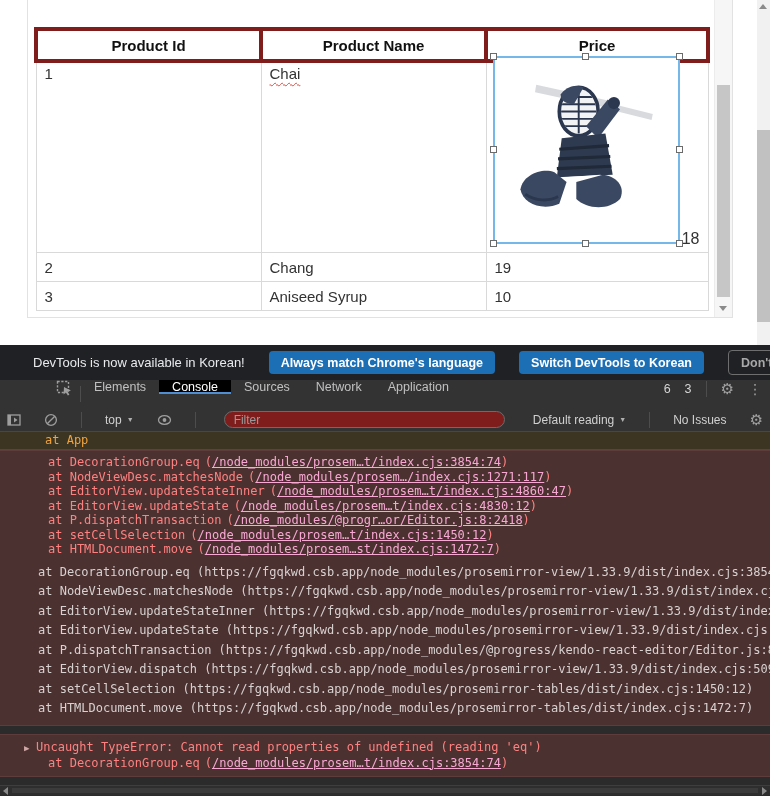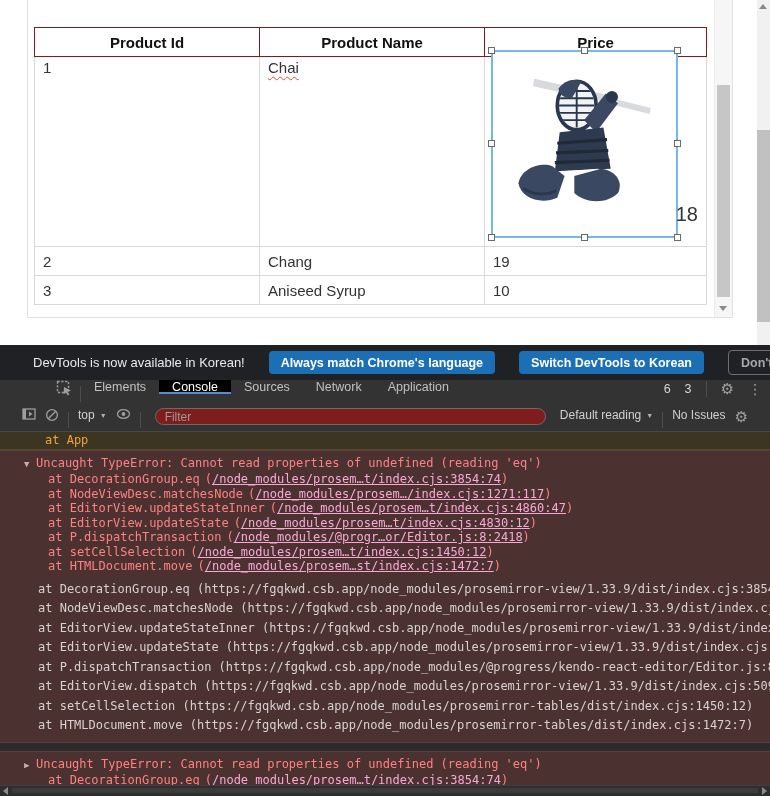--- a/index.html
+++ b/index.html
@@ -5,39 +5,39 @@
   html,body{margin:0;padding:0;}
   body{width:770px;height:796px;overflow:hidden;position:relative;background:#fff;
        font-family:"Liberation Sans",sans-serif;}
 
   
   .web-area{position:relative;width:770px;height:345px;background:#fff;overflow:hidden;}
   .editor-frame{position:absolute;left:27px;top:-4px;width:706px;height:322px;
                 background:#fff;border:1px solid #e2e2e2;box-sizing:border-box;}
   .doc-table{position:absolute;left:6px;top:30px;width:672px;border-collapse:collapse;
              table-layout:fixed;font-size:15px;color:#333;}
-  .doc-table th{border:1px solid #7f1d1d;height:26px;text-align:center;font-weight:bold;
+  .doc-table th{border:4px solid #7f1d1d;height:26px;text-align:center;font-weight:bold;
                 font-size:15px;color:#111;background:#fff;}
   .doc-table td{border:1px solid #d9d9d9;padding:2px 8px;vertical-align:middle;}
   .row-tall td{vertical-align:top;height:185px;}
   .row-short td{height:24px;}
   .cell-num{text-align:left;}
   .cell-price{}
   .misspelled{text-decoration-line:underline;text-decoration-style:wavy;
               text-decoration-color:#e04a3f;text-decoration-thickness:1px;text-underline-offset:3px;}
 
   .price-cell{position:relative;}
   .img-selection{position:absolute;left:6px;top:-7px;width:187px;height:188px;
                  border:2px solid #74b7e8;box-sizing:border-box;background:#fff;}
   .handle{position:absolute;width:7px;height:7px;background:#fff;border:1px solid #6b6b6b;box-sizing:border-box;}
   .h-nw{left:-5px;top:-5px;} .h-n{left:calc(50% - 4px);top:-5px;} .h-ne{right:-5px;top:-5px;}
   .h-w{left:-5px;top:calc(50% - 4px);} .h-e{right:-5px;top:calc(50% - 4px);}
   .h-sw{left:-5px;bottom:-5px;} .h-s{left:calc(50% - 4px);bottom:-5px;} .h-se{right:-5px;bottom:-5px;}
   .kendo-svg{position:absolute;left:6px;top:4px;width:170px;height:172px;}
-  .price-val-1{position:absolute;right:8px;bottom:20px;font-size:20px;color:#333;}
+  .price-val-1{position:absolute;right:8px;bottom:4px;font-size:16px;color:#333;}
 
   
   .editor-scrollbar{position:absolute;right:0;top:0;width:17px;height:100%;
                     background:#f6f6f6;border-left:1px solid #ececec;}
   .editor-scroll-thumb{position:absolute;left:2px;top:88px;width:13px;height:212px;background:#c6c6c6;}
   .tri-down{width:0;height:0;border-left:4px solid transparent;border-right:4px solid transparent;
             border-top:5px solid #8a8a8a;position:absolute;bottom:6px;left:4px;}
   
   .win-scrollbar{position:absolute;right:0;top:0;width:13px;height:345px;background:#f1f1f1;}
   .win-scroll-thumb{position:absolute;left:0;top:130px;width:13px;height:192px;background:#c1c1c1;}
@@ -59,21 +59,21 @@
   .inspect-btn{width:32px;}
   .vdiv{width:1px;height:16px;background:#4d4d4d;align-self:center;}
   .tab{padding:0 13px;display:flex;align-items:center;color:#c0c0c0;font-size:12.5px;white-space:nowrap;}
   .tab.active{background:#000;color:#fff;box-shadow:inset 0 -2px 0 #4e8ed2;}
   .tab-right{margin-left:auto;display:flex;align-items:center;gap:14px;padding-right:8px;}
   .count{color:#d5d5d5;font-size:12.5px;}
   .gear{color:#a0a0a0;font-size:15px;}
   .kebab{color:#a0a0a0;font-size:14px;letter-spacing:0;}
 
   .console-toolbar{height:24px;background:#333;border-bottom:1px solid #474747;
-                   display:flex;align-items:flex-start;gap:9px;padding:0 22px;box-sizing:border-box;}
+                   display:flex;align-items:center;gap:23px;padding:0 7px;box-sizing:border-box;}
   .tool-label{color:#d0d0d0;font-size:12px;display:flex;align-items:center;gap:5px;white-space:nowrap;}
   .caret{font-size:7px;color:#b0b0b0;}
   .filter-input{flex:1;height:15px;background:#7f1d1d;border:1px solid #6b6b6b;border-radius:9px;
                 color:#ccc;font-size:12px;padding:0 9px;outline:none;margin:0 5px;
                 font-family:"Liberation Sans",sans-serif;}
   .filter-input::placeholder{color:#9a9a9a;}
 
   .console-log{position:relative;height:363px;overflow:hidden;background:#2b2b2b;
                font-family:"DejaVu Sans Mono","Liberation Mono",monospace;font-size:12px;}
   .warn-row{background:#3c3522;color:#f2a33c;height:15px;line-height:15px;padding:1px 0 1px 45px;
@@ -257,23 +257,20 @@
     </div>
     <div class="vdiv"></div>
     <div class="tool-label">No Issues</div>
     <span class="gear">⚙</span>
   </div>
 
   <div class="console-log">
     <div class="warn-row">at App</div>
 
     <div class="err-block">
-      <div class="err-head">
-        <span class="err-expander">▼</span><span>Uncaught TypeError: Cannot read properties of undefined (reading 'eq')</span>
-      </div>
       <div class="err-stack-line"><span>at DecorationGroup.eq</span><span class="op">(</span><a class="err-link">/node_modules/prosem…t/index.cjs:3854:74</a><span>)</span></div>
       <div class="err-stack-line"><span>at NodeViewDesc.matchesNode</span><span class="op">(</span><a class="err-link">/node_modules/prosem…/index.cjs:1271:117</a><span>)</span></div>
       <div class="err-stack-line"><span>at EditorView.updateStateInner</span><span class="op">(</span><a class="err-link">/node_modules/prosem…t/index.cjs:4860:47</a><span>)</span></div>
       <div class="err-stack-line"><span>at EditorView.updateState</span><span class="op">(</span><a class="err-link">/node_modules/prosem…t/index.cjs:4830:12</a><span>)</span></div>
       <div class="err-stack-line"><span>at P.dispatchTransaction</span><span class="op">(</span><a class="err-link">/node_modules/@progr…or/Editor.js:8:2418</a><span>)</span></div>
       <div class="err-stack-line"><span>at setCellSelection</span><span class="op">(</span><a class="err-link">/node_modules/prosem…t/index.cjs:1450:12</a><span>)</span></div>
       <div class="err-stack-line"><span>at HTMLDocument.move</span><span class="op">(</span><a class="err-link">/node_modules/prosem…st/index.cjs:1472:7</a><span>)</span></div>
       <div class="trace-wrap">
         <div class="trace-line">at DecorationGroup.eq (https://fgqkwd.csb.app/node_modules/prosemirror-view/1.33.9/dist/index.cjs:3854:74)</div>
         <div class="trace-line">at NodeViewDesc.matchesNode (https://fgqkwd.csb.app/node_modules/prosemirror-view/1.33.9/dist/index.cjs:1271:11</div>

